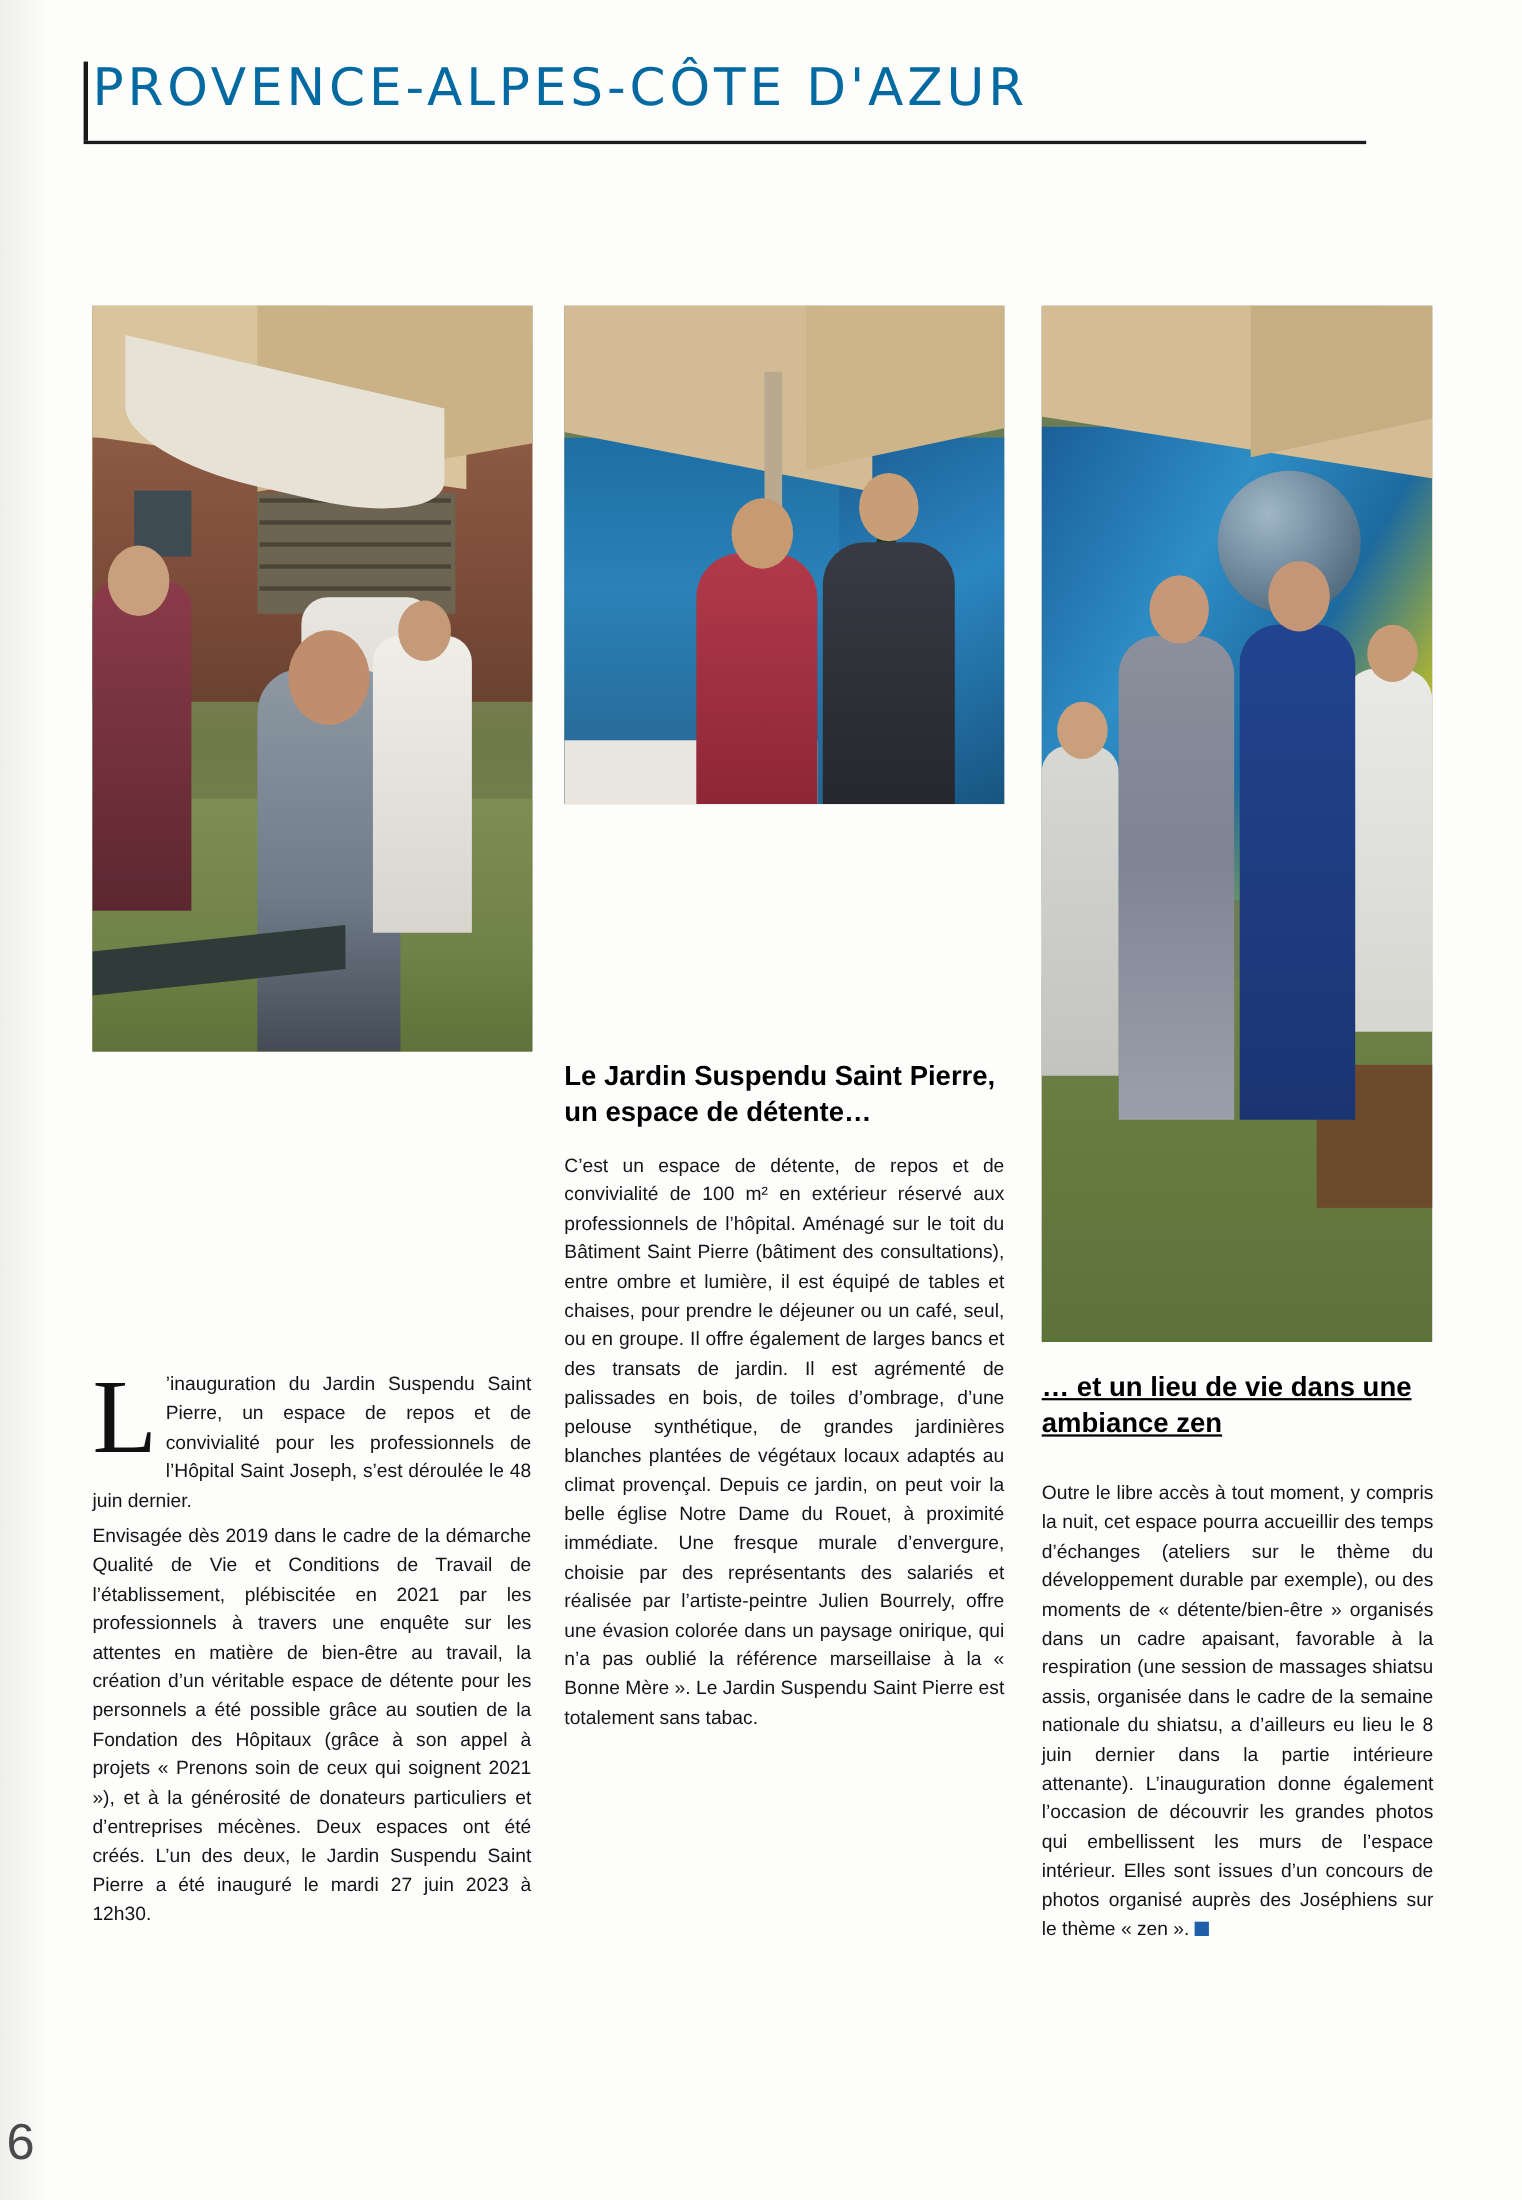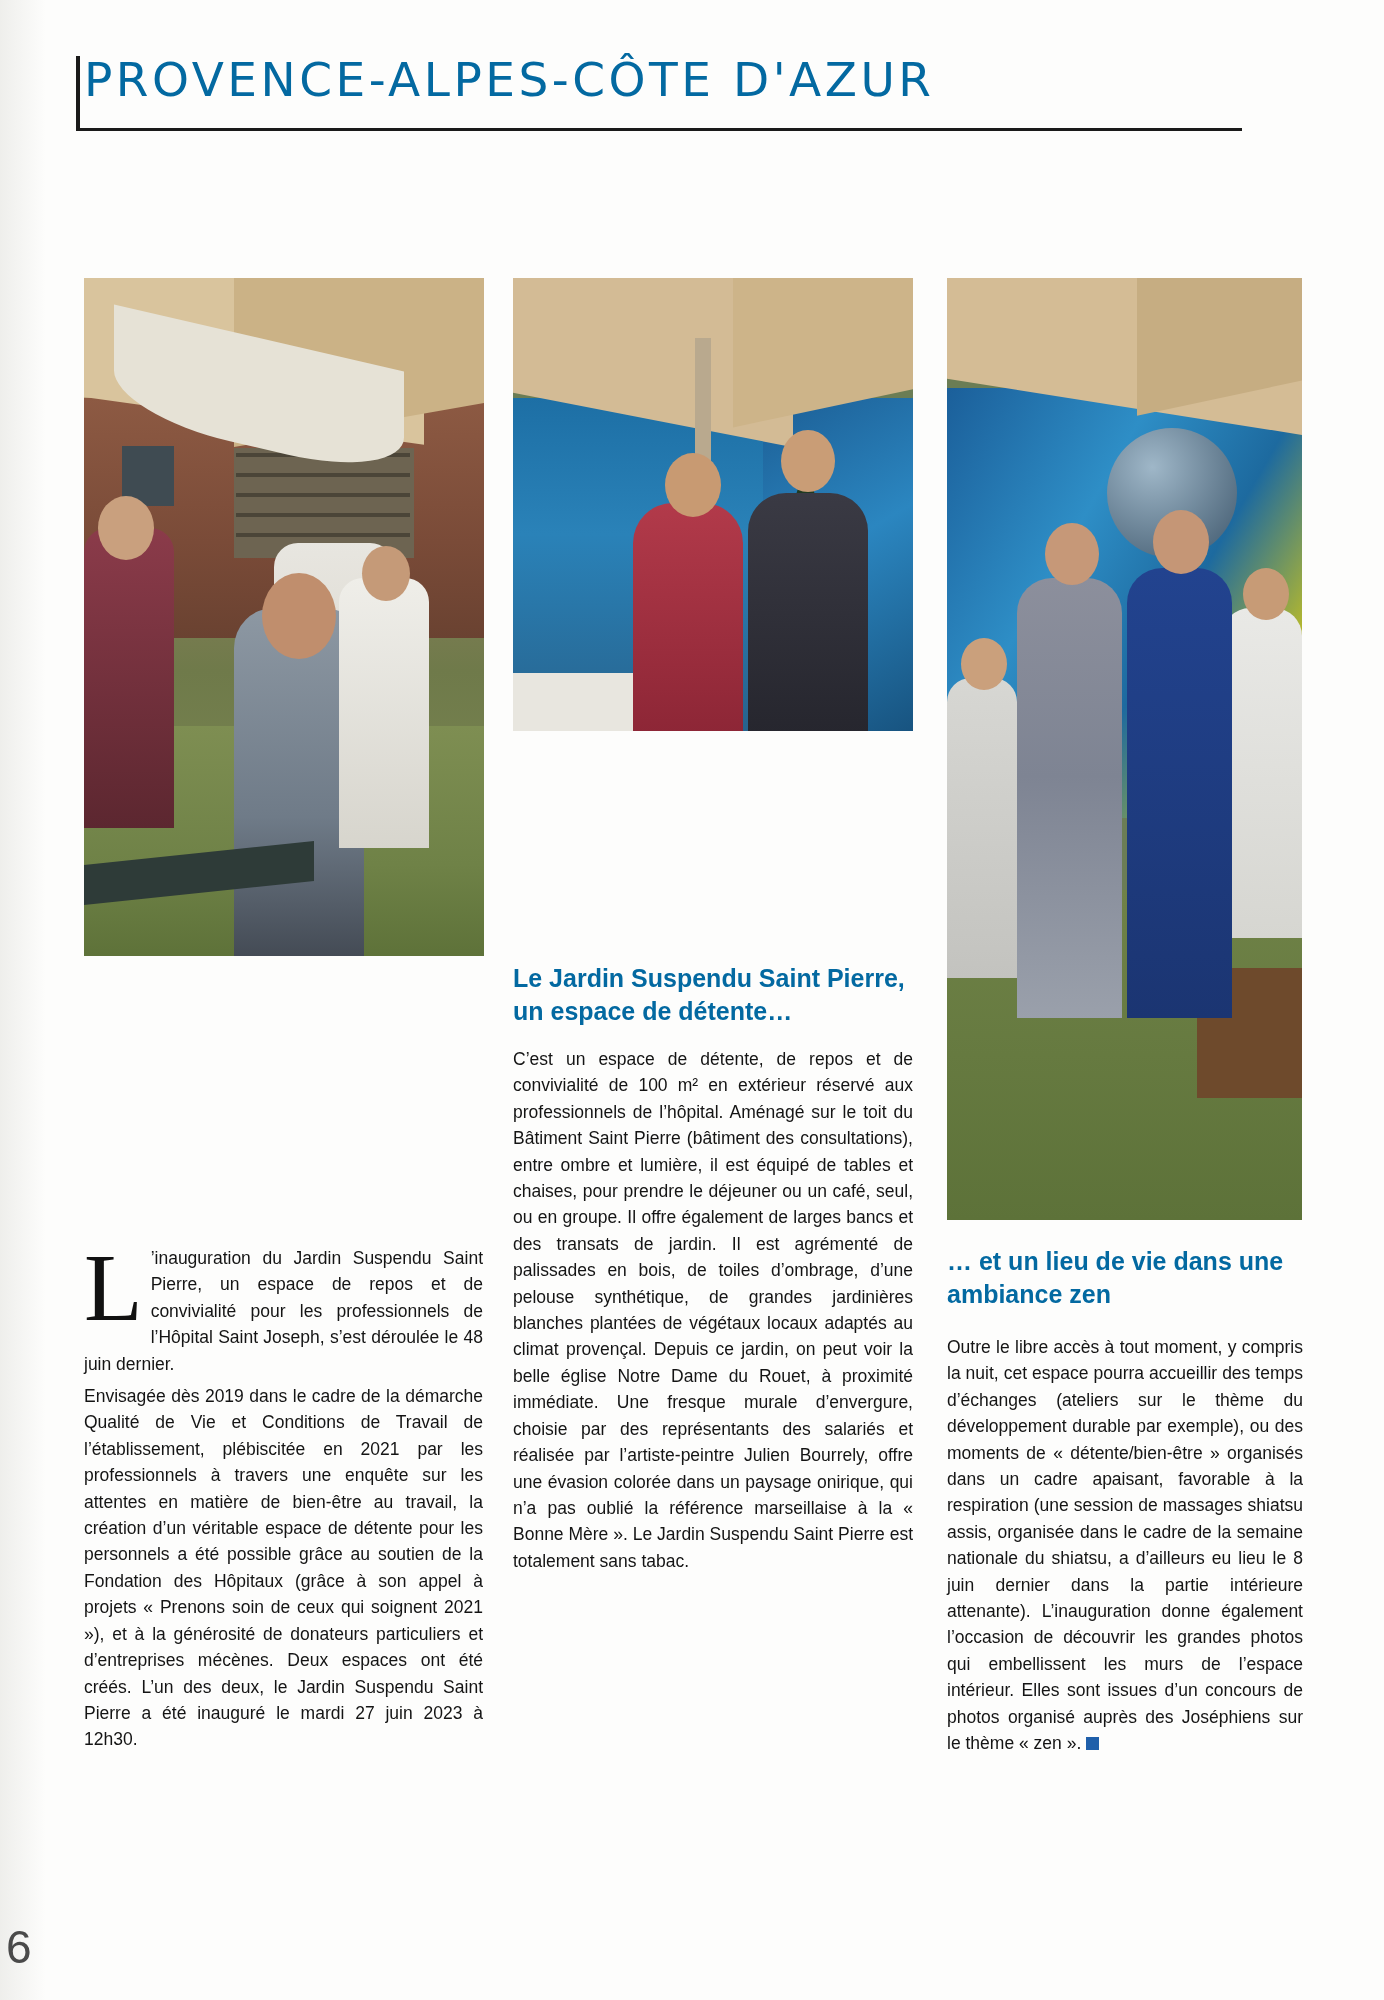--- a/index.html
+++ b/index.html
@@ -122,25 +122,25 @@
   #col3 { left: 947px; top: 1245px; width: 356px; }
 
   .col p { margin: 0 0 6px 0; }
   .col p.tight { margin-bottom: 0; }
 
   .subhead {
     font-size: 25px;
     font-weight: bold;
     line-height: 33px;
     margin: 0 0 16px 0;
-    color: #0369a1;
+    color: #000000;
     text-align: left;
   }
   #col2 .subhead { margin-bottom: 18px; }
-  #col3 .subhead { margin-bottom: 23px; }
+  #col3 .subhead { margin-bottom: 33px; text-decoration: underline; }
 
   .dropcap-para {
     position: relative;
     min-height: 96px;
   }
   .dropcap {
     float: left;
     font-size: 96px;
     line-height: 78px;
     font-family: "Liberation Serif", serif;

